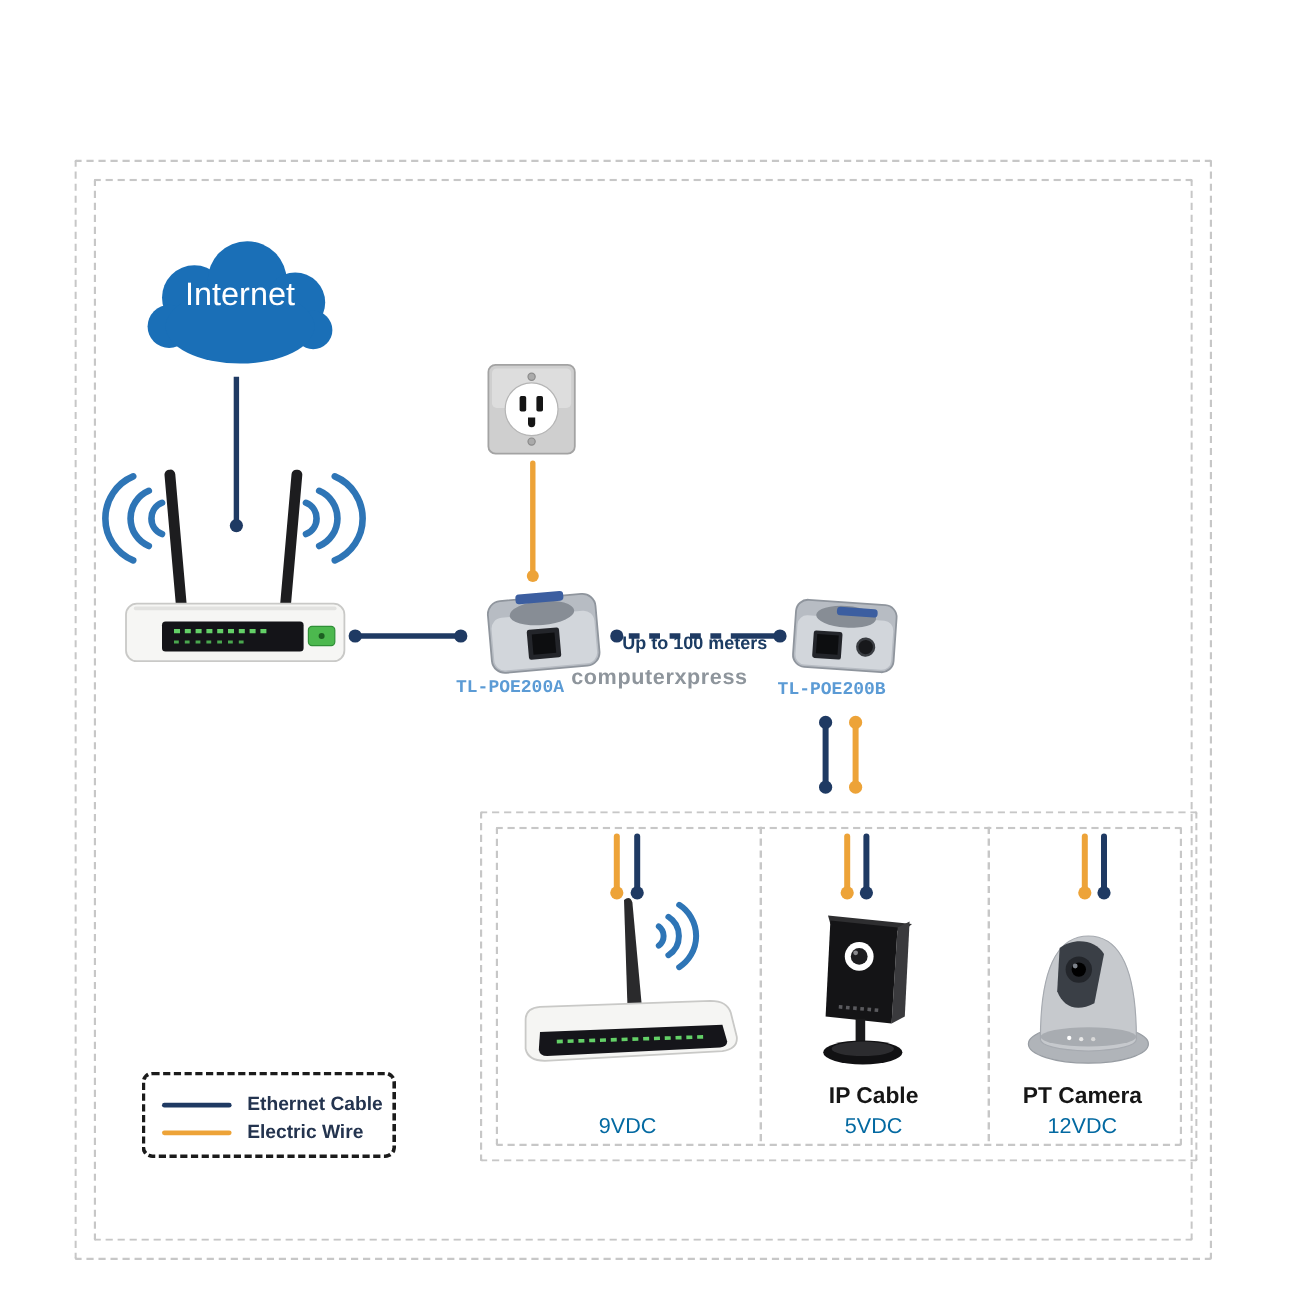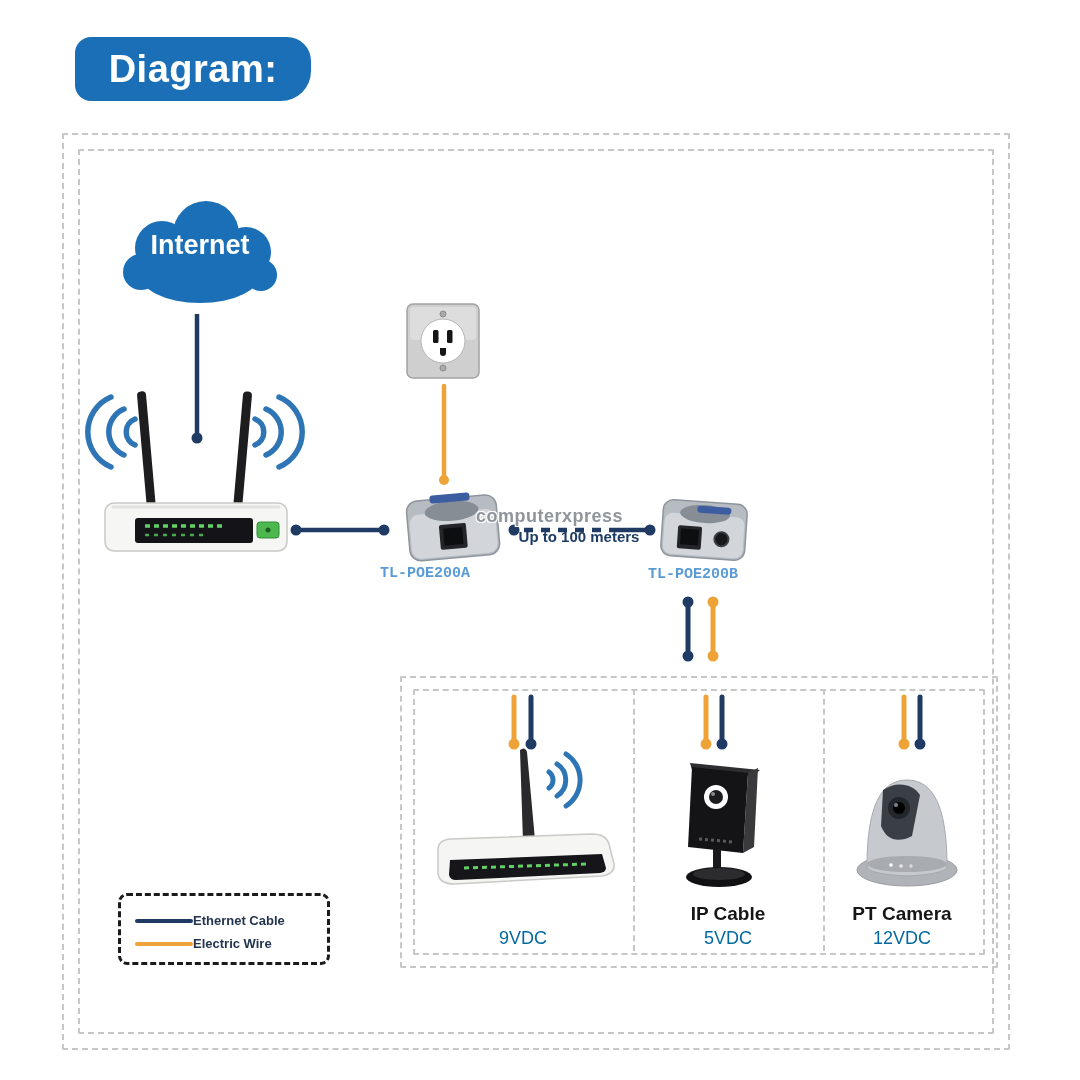--- a/index.html
+++ b/index.html
@@ -22,60 +22,57 @@
   .frame-outer{left:62px;top:133px;width:944px;height:913px;}
   .frame-inner{left:78px;top:149px;width:912px;height:881px;}
 
   .group-outer{left:400px;top:676px;width:594px;height:288px;}
   .group-inner{left:413px;top:689px;width:568px;height:262px;}
   .group-divider{top:689px;width:0;height:262px;border-left:2px dashed #c7c7c7;z-index:1;}
 
   
   .cloud-label{
     left:110px;top:230px;width:180px;text-align:center;color:#ffffff;
-    font-size:27px;font-weight:bold;z-index:6;
+    font-size:27px;font-weight:normal;z-index:6;
   }
 
   .device-title{font-size:19px;font-weight:bold;color:#161616;text-align:center;z-index:6;}
   .device-voltage{font-size:18px;color:#0369a1;text-align:center;z-index:6;}
   .product-label{font-size:15px;font-weight:bold;color:#5b9bd5;text-align:left;z-index:6;font-family:Liberation Mono, monospace;}
   .router-label{left:85px;top:566px;width:220px;}
   .distance-label{
     left:505px;top:496px;width:148px;text-align:center;
     font-size:15px;font-weight:bold;color:#1c3c63;z-index:6;margin-top:32px;
   }
   .watermark{
-    left:476px;top:506px;font-size:18px;font-weight:bold;color:#8e959c;
+    left:476px;top:554px;font-size:18px;font-weight:bold;color:#8e959c;
     letter-spacing:0.5px;z-index:7;
     text-shadow:-1px -1px 0 #fff,1px -1px 0 #fff,-1px 1px 0 #fff,1px 1px 0 #fff;
   }
 
   
   .legend{
     left:118px;top:893px;width:212px;height:72px;border:3px dashed #1b1b1b;
     border-radius:9px;z-index:6;box-sizing:border-box;padding:13px 0 0 14px;
   }
   .legend-row{display:flex;align-items:center;height:23px;}
   .legend-line{width:58px;height:4px;border-radius:2px;}
   .legend-line.ethernet{background:#1f3a63;}
   .legend-line.electric{background:#eda338;}
-  .legend-text{font-size:13px;font-weight:600;color:#24344f;}
+  .legend-text{margin-left:13px;font-size:16px;font-weight:600;color:#24344f;}
 
   svg{display:block;}
   .layer-lines{left:0;top:0;z-index:3;pointer-events:none;}
   .illus{z-index:4;}
 </style>
 </head>
 <body>
 
 <div id="stage">
 
-  <div class="abs badge">
-    <span>Diagram:</span>
-  </div>
 
   <div class="abs frame frame-outer"></div>
   <div class="abs frame frame-inner"></div>
 
   <div class="abs frame group-outer"></div>
   <div class="abs frame group-inner"></div>
   <div class="abs group-divider" style="left:633px;"></div>
   <div class="abs group-divider" style="left:823px;"></div>
 
   <svg class="abs illus" style="left:110px;top:192px;" width="180" height="122" viewBox="0 0 180 122">

